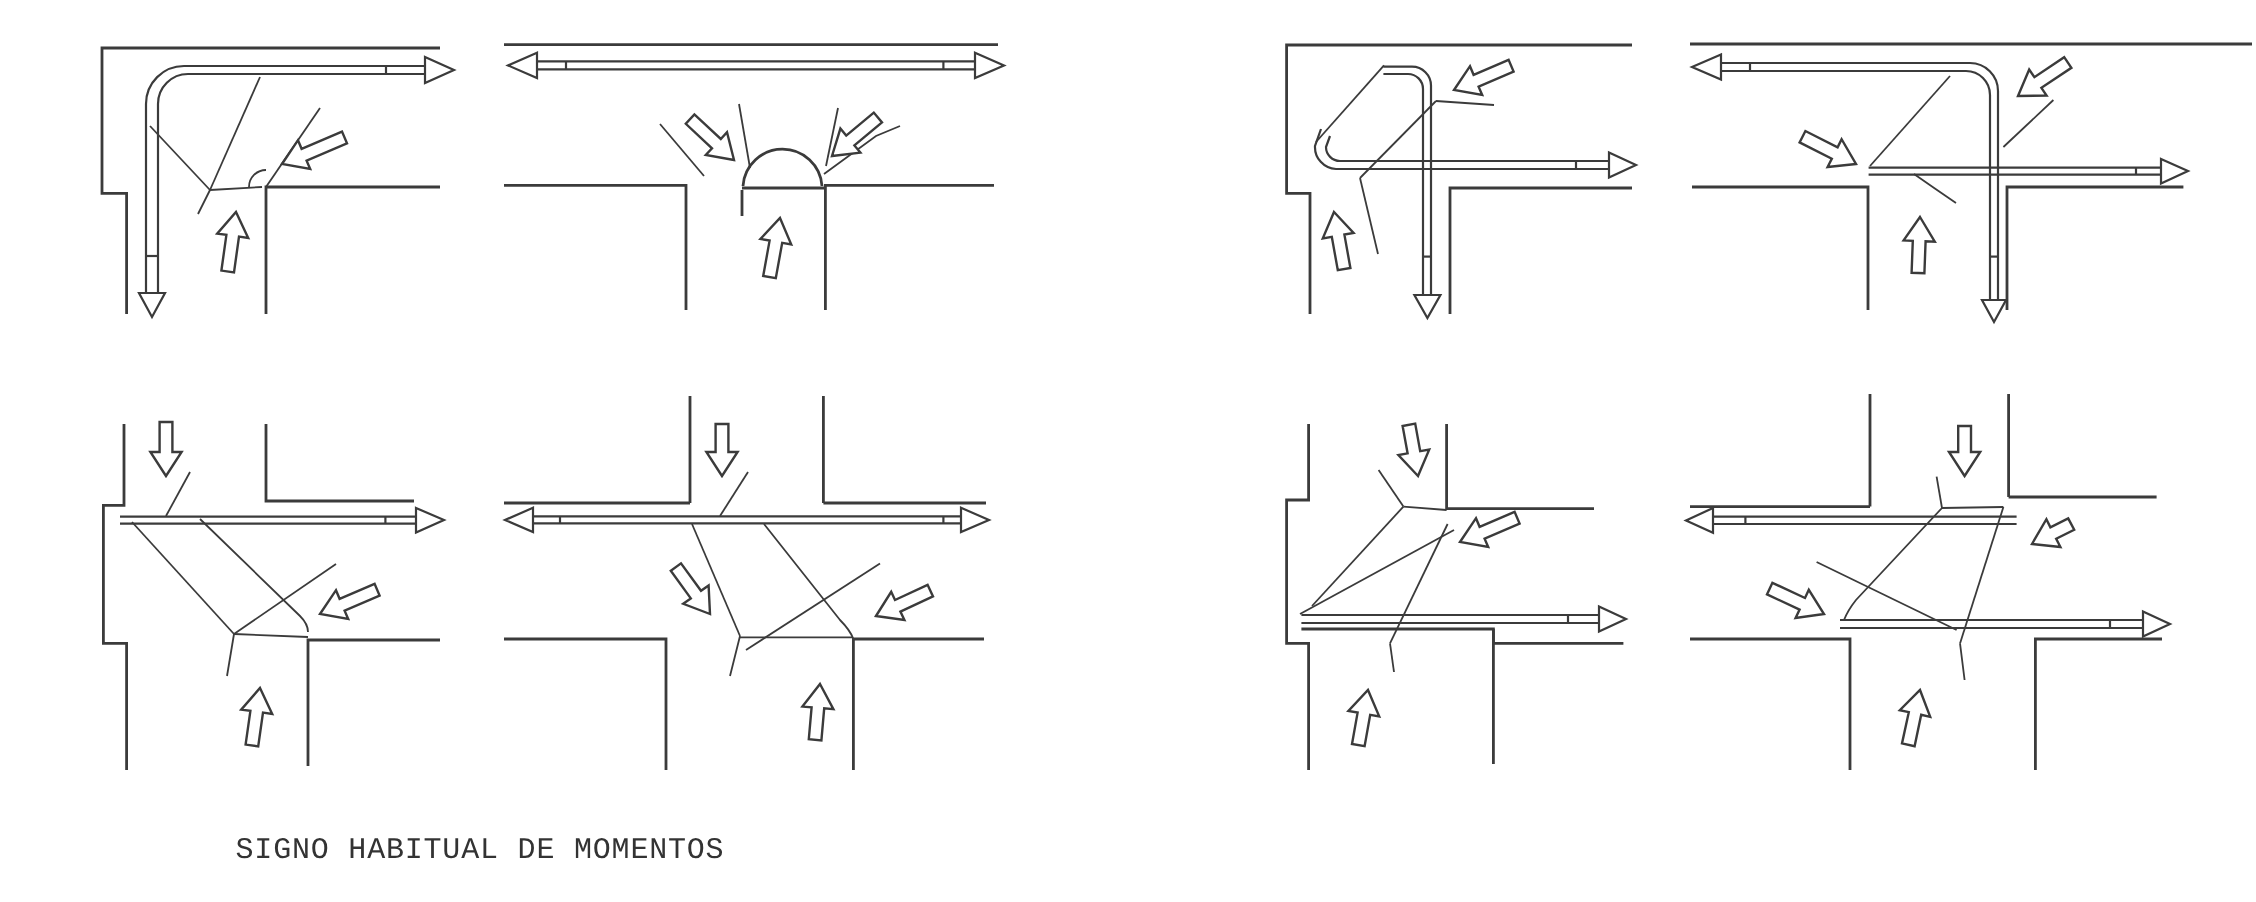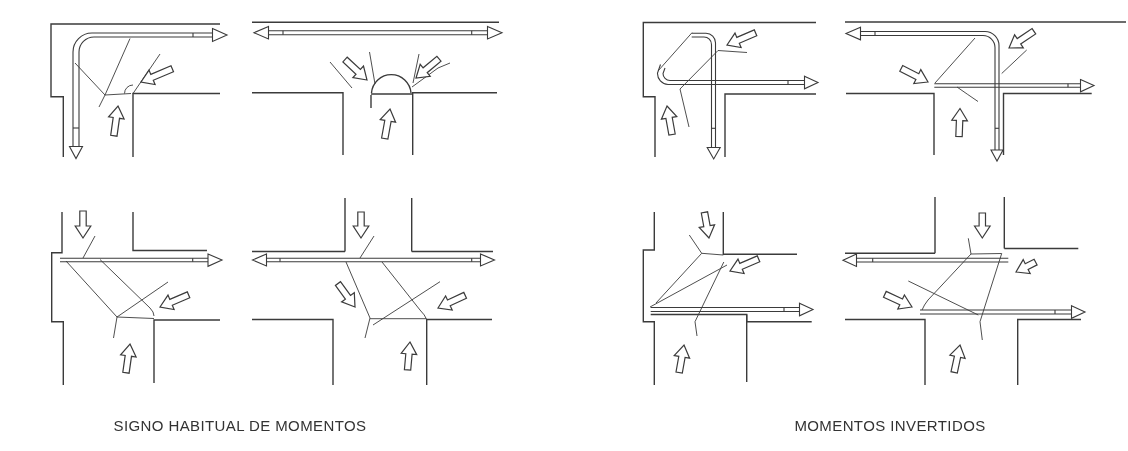--- a/index.html
+++ b/index.html
@@ -1,17 +1,17 @@
 <!DOCTYPE html>
 <html><head>
 <meta charset="utf-8">
 <style>
   html,body{margin:0;padding:0;background:#ffffff;}
   .stage{position:relative;width:1128px;height:451px;background:#ffffff;overflow:hidden;
-         font-family:Liberation Sans, sans-serif;}
+         font-family:Liberation Mono, monospace;}
   .diagram-svg{position:absolute;left:0;top:0;}
   .caption{position:absolute;top:417px;color:#333333;font-size:15px;letter-spacing:.4px;
            text-align:center;white-space:nowrap;}
   .caption-left{left:90px;width:300px;}
   .caption-right{left:740px;width:300px;}
 </style>
 </head>
 <body>
 
 <div class="stage">
@@ -172,14 +172,13 @@
         <path d="M 1055,310 L 1055,314" fill="none" stroke="#3b3b3b" stroke-width="1.1" stroke-linecap="butt"></path>
         <path d="M 856.5,254 L 843,260.2 L 856.5,266.4 Z" fill="#ffffff" stroke="#3b3b3b" stroke-width="1.1" stroke-linecap="butt"></path>
         <path d="M 1071.5,305.7 L 1085,312 L 1071.5,318.3 Z" fill="#ffffff" stroke="#3b3b3b" stroke-width="1.1" stroke-linecap="butt"></path>
         <path d="M 982.3,238.0 L 974.5,226.0 L 979.1,226.0 L 979.1,213.0 L 985.5,213.0 L 985.5,226.0 L 990.1,226.0 Z" fill="#ffffff" stroke="#3b3b3b" stroke-width="1.2" stroke-linecap="butt"></path>
         <path d="M 1016.0,272.0 L 1023.2,259.6 L 1025.2,263.7 L 1034.1,259.2 L 1037.1,264.9 L 1028.1,269.4 L 1030.2,273.5 Z" fill="#ffffff" stroke="#3b3b3b" stroke-width="1.2" stroke-linecap="butt"></path>
         <path d="M 912.0,307.0 L 897.8,309.0 L 899.8,304.8 L 883.5,297.2 L 886.2,291.4 L 902.5,299.0 L 904.4,294.9 Z" fill="#ffffff" stroke="#3b3b3b" stroke-width="1.2" stroke-linecap="butt"></path>
         <path d="M 960.0,345.0 L 965.1,358.4 L 960.6,357.4 L 957.3,373.1 L 951.0,371.7 L 954.4,356.1 L 949.9,355.1 Z" fill="#ffffff" stroke="#3b3b3b" stroke-width="1.2" stroke-linecap="butt"></path>
       </g>
     </svg>
   <div class="caption caption-left">SIGNO HABITUAL DE MOMENTOS</div>
-  <div class="caption caption-right">MOMENTOS INVERTIDOS</div>
 </div>
 
 </body></html>

